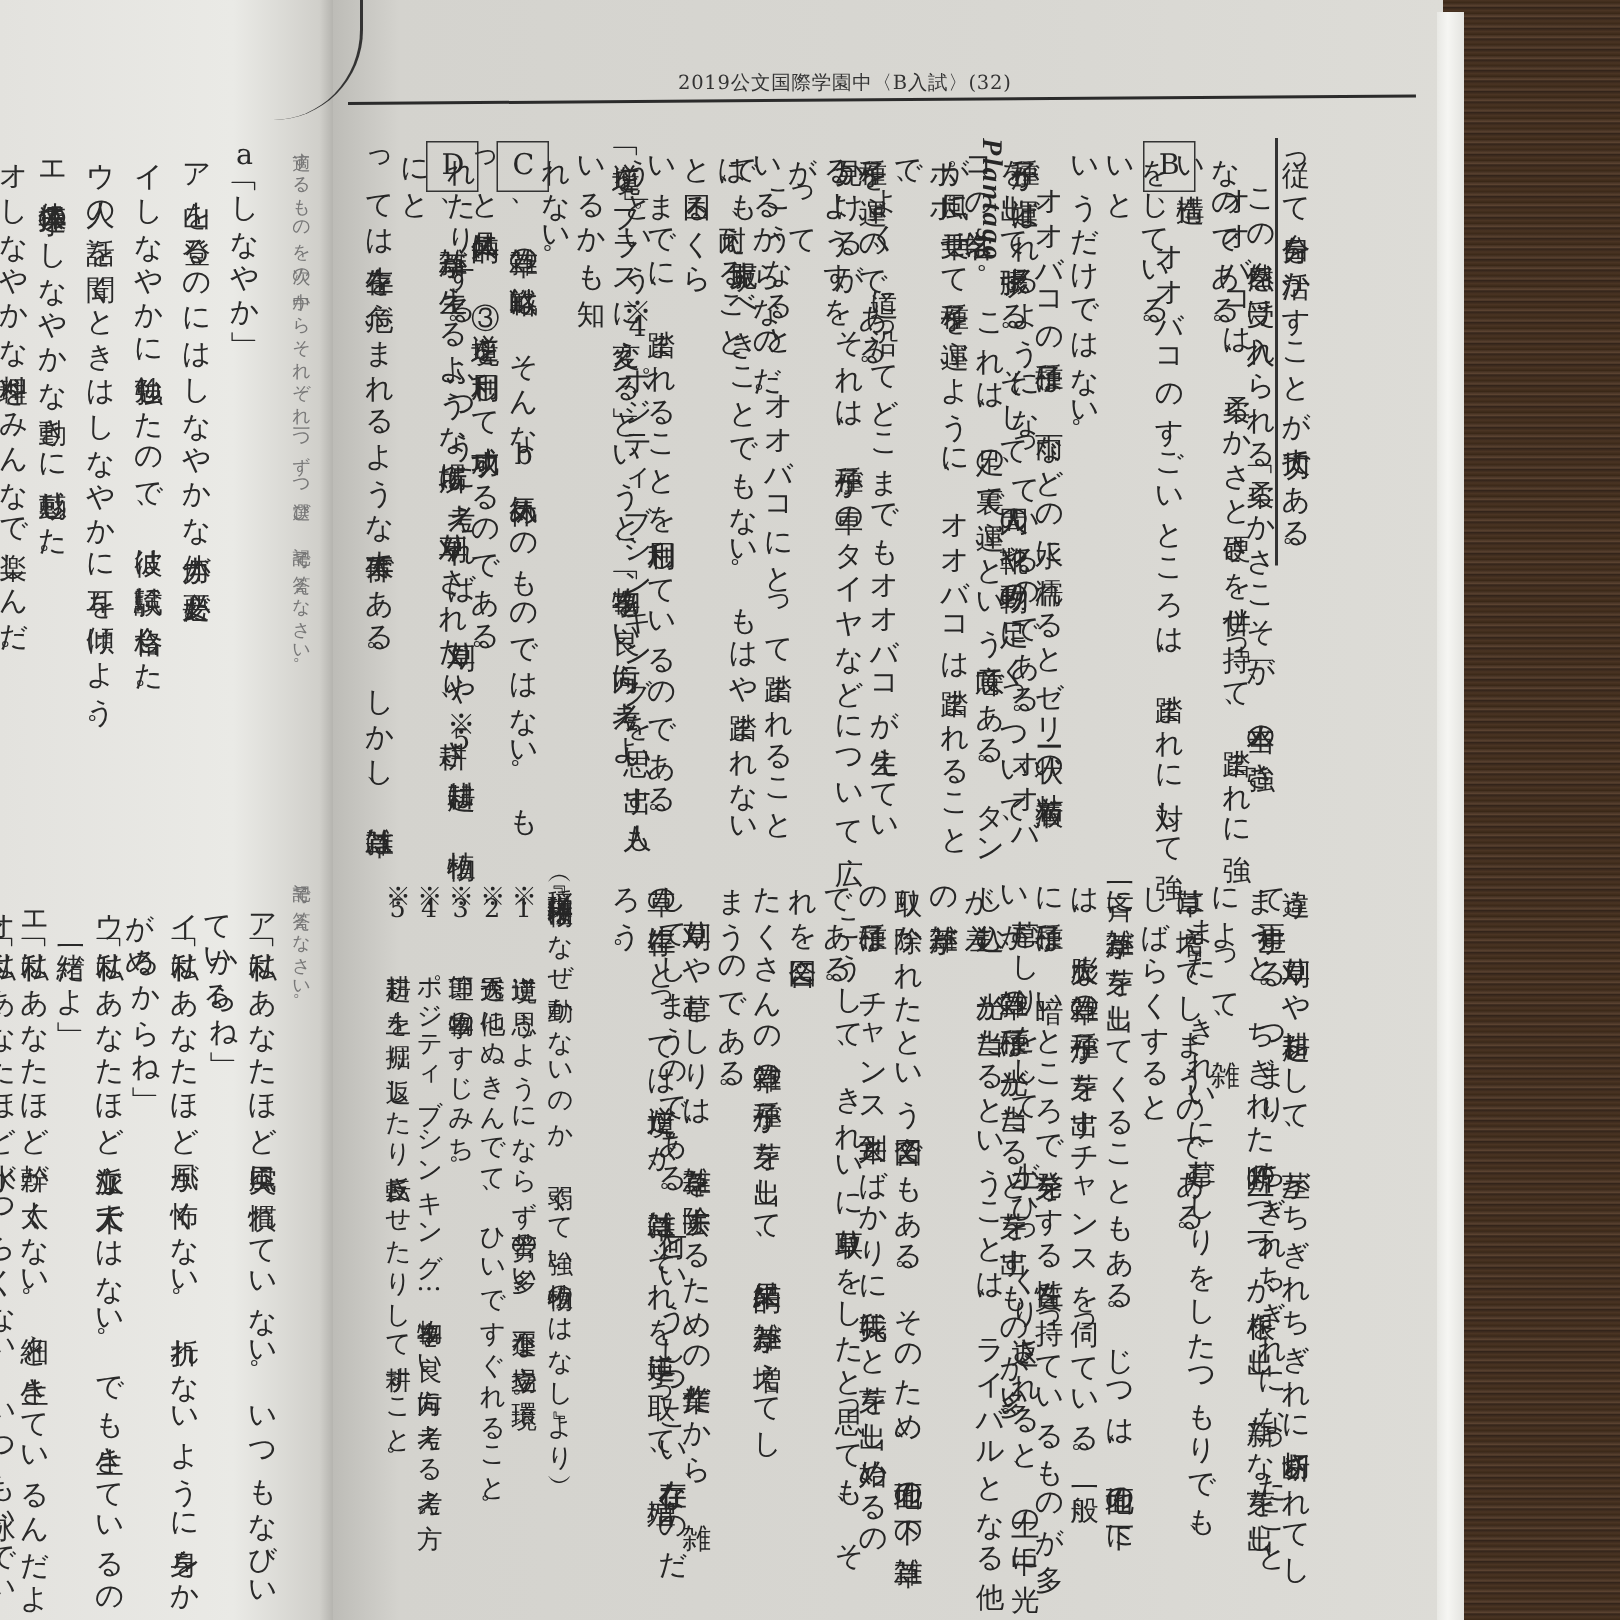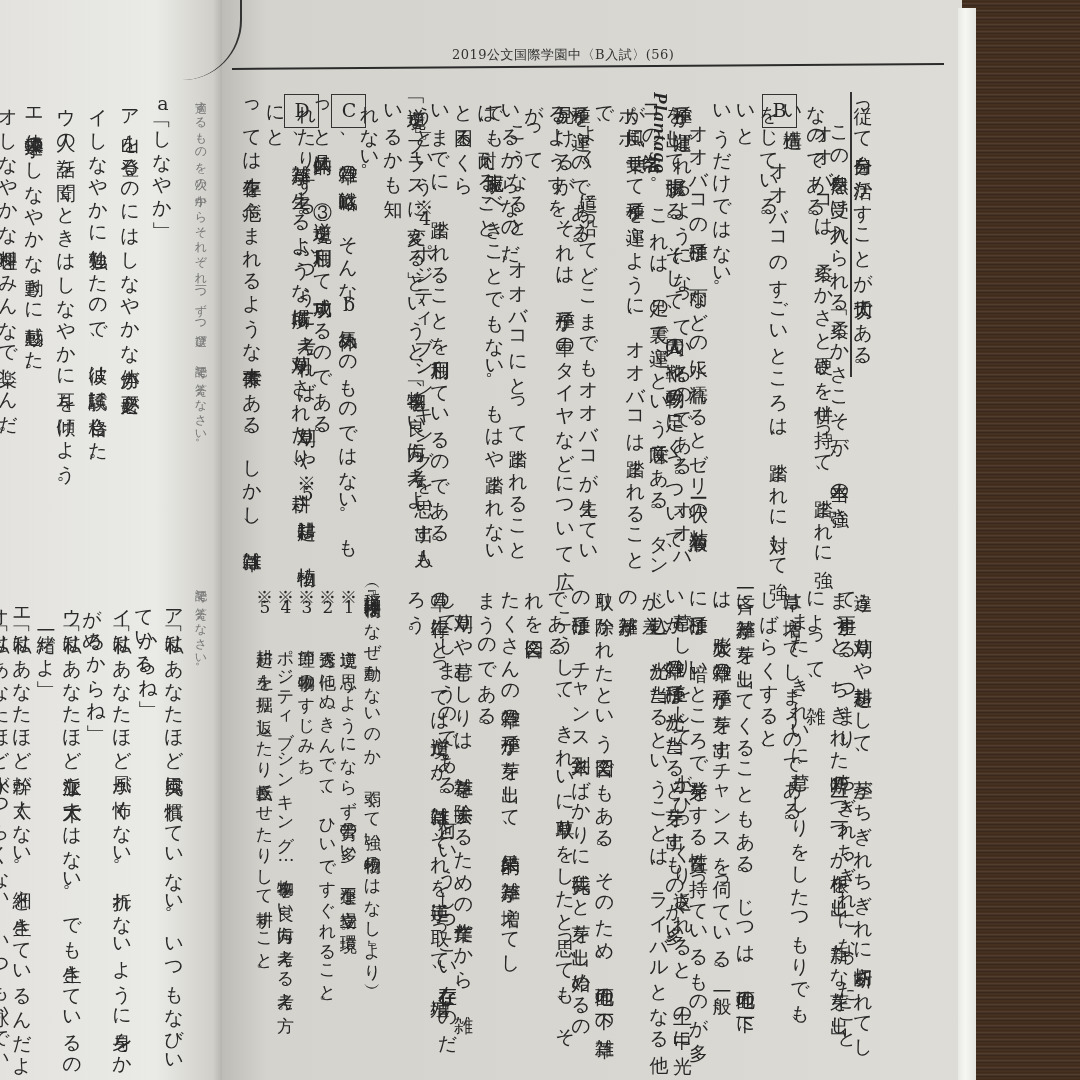--- a/index.html
+++ b/index.html
@@ -58,21 +58,21 @@
   <div class="left-col" style="right:134px;top:596px;height:480px;"><span>ウ</span><span>「私はあなたほど立派な大木ではない。でも生きているの</span></div>
   <div class="left-col" style="right:160px;top:620px;height:200px;">一緒だよ」</div>
   <div class="left-col" style="right:184px;top:596px;height:480px;"><span>エ</span><span>「私はあなたほど幹が太くない。細々と生きているんだよ</span></div>
   <div class="left-col" style="right:206px;top:596px;height:480px;"><span>オ</span><span>「私はあなたほど水がつらくない。いつも泳いでいるから</span></div>
 </div>
 
 <div class="page-right"></div>
 <div class="page-edge"></div>
 <div class="spine-curve"></div>
 
-<div class="header">2019公文国際学園中〈B入試〉(56)</div>
+<div class="header">2019公文国際学園中〈B入試〉(32)</div>
 <div class="header-rule"></div>
 
 <div id="upper">
     <div class="col col-top" style="left: 848px;"><span class="underline">従って自分を活かすことが大切である。</span></div>
     <div class="col col-top" style="left: 824.5px;"><span>　この自然を受け入れられる「柔らかさこそ」が、本当の強さ</span></div>
     <div class="col col-top" style="left: 801px;"><span>なのである。</span></div>
     <div class="col col-top" style="left: 777.5px;"><span>　オオバコは、柔らかさと硬さを併せ持って、踏まれに強い構造</span></div>
     <div class="col col-top" style="left: 754px;"><span>をしている。</span></div>
     <div class="col col-top" style="left: 730.5px;"><span class="boxed">B</span><span>、オオバコのすごいところは、踏まれに対して強いと</span></div>
     <div class="col col-top" style="left: 707px;"><span>いうだけではない。</span></div>

